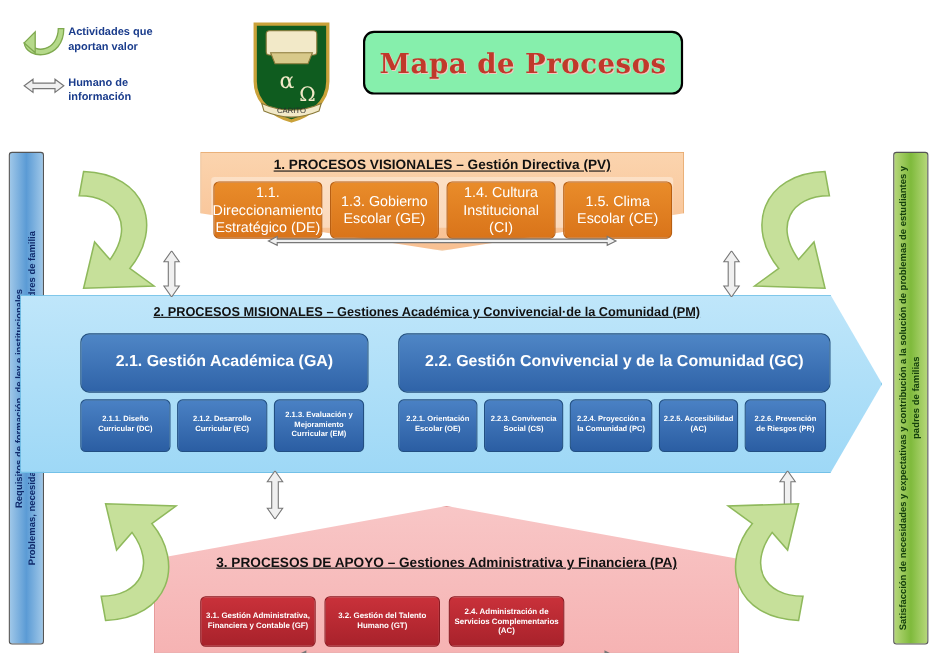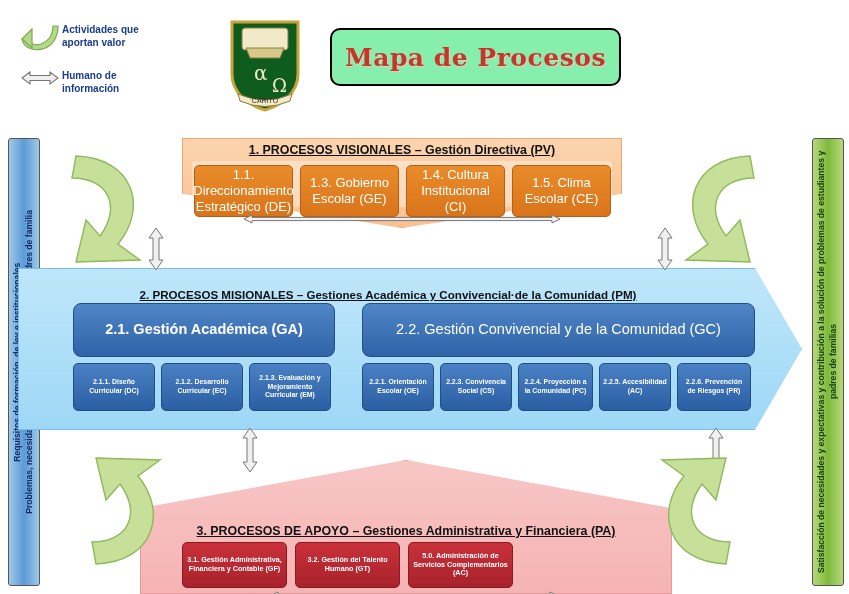--- a/index.html
+++ b/index.html
@@ -39,31 +39,31 @@
     clip-path:polygon(0 0,100% 0,100% 62%,50% 100%,0 62%);}
   .pv .inner{position:absolute;left:10px;top:23px;width:420px;height:46px;background:rgba(255,255,255,.35);border-radius:3px;}
   .pv .bt{position:absolute;left:0;top:5px;width:440px;}
   .pv-cards{position:absolute;left:12px;top:27px;display:flex;gap:7px;}
   .card-or{width:99px;height:52px;background:linear-gradient(to bottom,#e98c2a,#d9741a);border:1px solid #b85f12;border-radius:5px;color:#fff;font-size:13px;font-weight:normal;text-align:center;display:flex;align-items:center;justify-content:center;line-height:1.22;padding:0 3px;box-sizing:border-box;}
 
   
   .pm{position:absolute;left:18px;top:268px;width:782px;height:160px;}
   .pm .shape{position:absolute;left:0;top:0;width:782px;height:160px;background:linear-gradient(to bottom,#bfe6fa,#9ed8f6);border:1px solid #73c1e8;
     clip-path:polygon(0 0,94% 0,100% 50%,94% 100%,0 100%);}
-  .pm .bt{position:absolute;left:0;top:20px;width:740px;}
+  .pm .bt{position:absolute;left:0;top:9px;width:740px;}
   .pm-ga{position:absolute;left:55px;top:35px;width:260px;height:52px;background:linear-gradient(to bottom,#4f86c6,#2f63a8);border:1px solid #23507f;border-radius:8px;color:#fff;font-size:14.5px;font-weight:bold;display:flex;align-items:center;justify-content:center;text-align:center;line-height:1.2;}
-  .pm-gc{position:absolute;left:344px;top:35px;width:391px;height:52px;background:linear-gradient(to bottom,#4f86c6,#2f63a8);border:1px solid #23507f;border-radius:8px;color:#fff;font-size:14.5px;font-weight:normal;display:flex;align-items:center;justify-content:center;text-align:center;line-height:1.2;}
+  .pm-gc{position:absolute;left:344px;top:35px;width:391px;height:52px;background:linear-gradient(to bottom,#4f86c6,#2f63a8);border:1px solid #23507f;border-radius:8px;color:#fff;font-size:14.5px;font-weight:bold;display:flex;align-items:center;justify-content:center;text-align:center;line-height:1.2;}
   .sub-row{position:absolute;top:95px;display:flex;gap:6px;}
   .card-bl{background:linear-gradient(to bottom,#4a81c4,#2b5ea3);border:1px solid #224f82;border-radius:5px;color:#fff;font-size:6.9px;font-weight:bold;text-align:center;display:flex;align-items:center;justify-content:center;line-height:1.24;padding:0 3px;box-sizing:border-box;height:48px;}
 
   
   .pa{position:absolute;left:140px;top:460px;width:532px;height:134px;}
   .pa .shape{position:absolute;inset:0;background:linear-gradient(to bottom,#f8c6c6,#f6b3b3);border:1px solid #e79a9a;
     clip-path:polygon(50% 0,100% 36%,100% 100%,0 100%,0 36%);}
-  .pa .bt{position:absolute;left:0;top:44px;width:532px;margin-top:20px;}
+  .pa .bt{position:absolute;left:0;top:44px;width:532px;}
   .pa-cards{position:absolute;left:42px;top:82px;display:flex;gap:8px;}
   .card-rd{width:105px;height:46px;background:linear-gradient(to bottom,#c9313a,#a8222b);border:1px solid #8c1a22;border-radius:5px;color:#fff;font-size:7.2px;font-weight:bold;text-align:center;display:flex;align-items:center;justify-content:center;line-height:1.22;padding:0 3px;box-sizing:border-box;}
 
   
   .abs{position:absolute;}
 </style>
 </head>
 <body>
 
 <div class="canvas">
@@ -152,21 +152,21 @@
       <div class="card-bl" style="width:74px;">2.2.6. Prevención de Riesgos (PR)</div>
     </div>
   </div>
 
   <div class="pa">
     <div class="shape"></div>
     <div class="bt band-title">3. PROCESOS DE APOYO – Gestiones Administrativa y Financiera (PA)</div>
     <div class="pa-cards">
       <div class="card-rd">3.1. Gestión Administrativa, Financiera y Contable (GF)</div>
       <div class="card-rd">3.2. Gestión del Talento Humano (GT)</div>
-      <div class="card-rd">5.0. Administración de Servicios Complementarios (AC)</div>
+      <div class="card-rd">2.4. Administración de Servicios Complementarios (AC)</div>
     </div>
     <svg class="abs" style="left:128px;top:130px;" width="290" height="12">
       <path d="M10 2 L2 6 L10 10 L10 7.6 L282 7.6 L282 10 L290 6 L282 2 L282 4.4 L10 4.4 Z" fill="#f0f0f0" stroke="#777" stroke-width="1"></path>
     </svg>
   </div>
 
   <svg class="abs" style="left:146px;top:228px;" width="20" height="42">
     <path d="M10 0 L3 10 L7 10 L7 32 L3 32 L10 42 L17 32 L13 32 L13 10 L17 10 Z" fill="#f0f0f0" stroke="#777" stroke-width="1"></path>
   </svg>
   <svg class="abs" style="left:655px;top:228px;" width="20" height="42">

